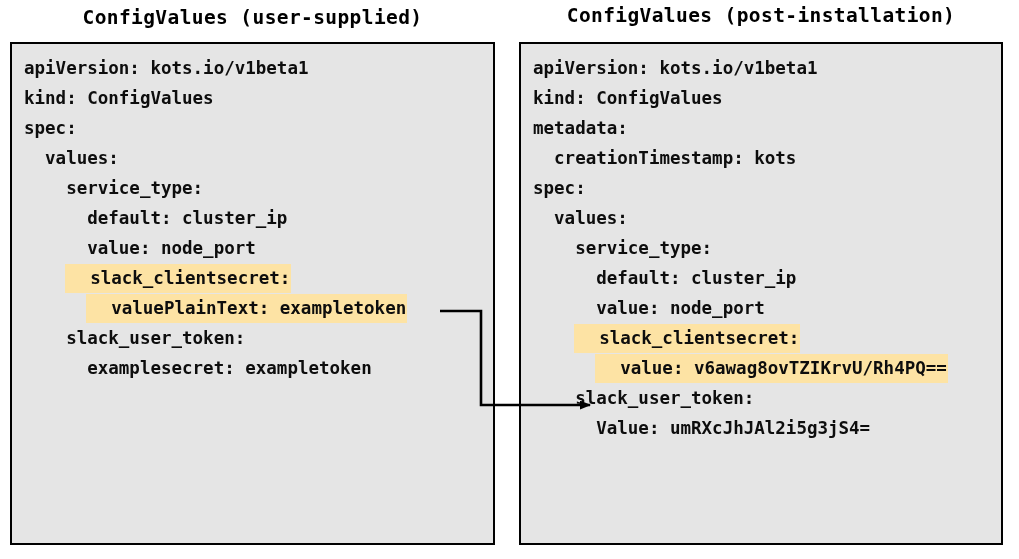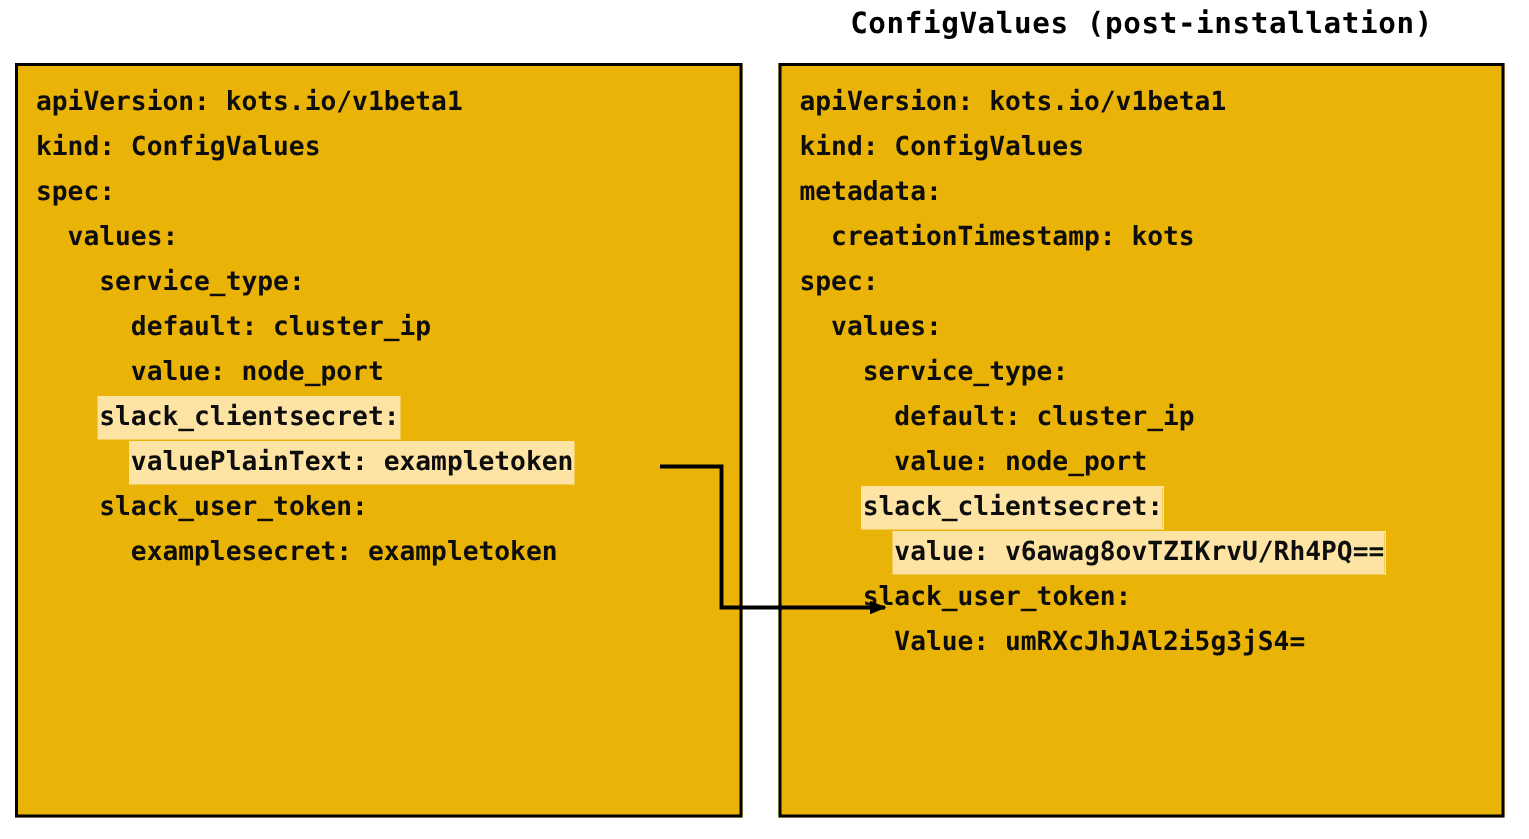--- a/index.html
+++ b/index.html
@@ -33,21 +33,21 @@
     letter-spacing: 0.4px;
     white-space: nowrap;
     text-align: center;
   }
   #title-left  { left: 10px;  top: 6px;  width: 485px; }
   #title-right { left: 519px; top: 4px;  width: 484px; }
 
   
   .panel-box {
     position: absolute;
-    background: #eab308;
+    background: #e5e5e5;
     border: 2.5px solid #000000;
     box-sizing: border-box;
     overflow: hidden;
   }
   #panel-left  { left: 10px;  top: 42px; width: 485px; height: 503px; }
   #panel-right { left: 519px; top: 42px; width: 484px; height: 503px; }
 
   .code-block {
     position: absolute;
     left: 0; top: 0;
@@ -67,36 +67,38 @@
     letter-spacing: 0px;
     padding-left: 12px;
   }
   .code-line .seg {
     display: inline;
     padding: 3px 0 4px 0;
   }
   .code-line.hl .seg {
     background: #fde3a4;
     box-shadow: 0 0 0 1px #fde3a4;
+    padding-left: 24px;
   }
 
   
   #connector {
     position: absolute;
     left: 0; top: 0;
     width: 1019px;
     height: 559px;
     pointer-events: none;
   }
 </style>
 </head>
 <body>
 
 <div class="stage">
 
+  <div class="panel-title" id="title-left">ConfigValues (user-supplied)</div>
 
   <div class="panel-title" id="title-right">ConfigValues (post-installation)</div>
 
   <div class="panel-box" id="panel-left">
     <div class="code-block" id="code-left">
         <div class="code-line"><span></span><span class="seg">apiVersion: kots.io/v1beta1</span></div>
         <div class="code-line"><span></span><span class="seg">kind: ConfigValues</span></div>
         <div class="code-line"><span></span><span class="seg">spec:</span></div>
         <div class="code-line"><span>  </span><span class="seg">values:</span></div>
         <div class="code-line"><span>    </span><span class="seg">service_type:</span></div>

